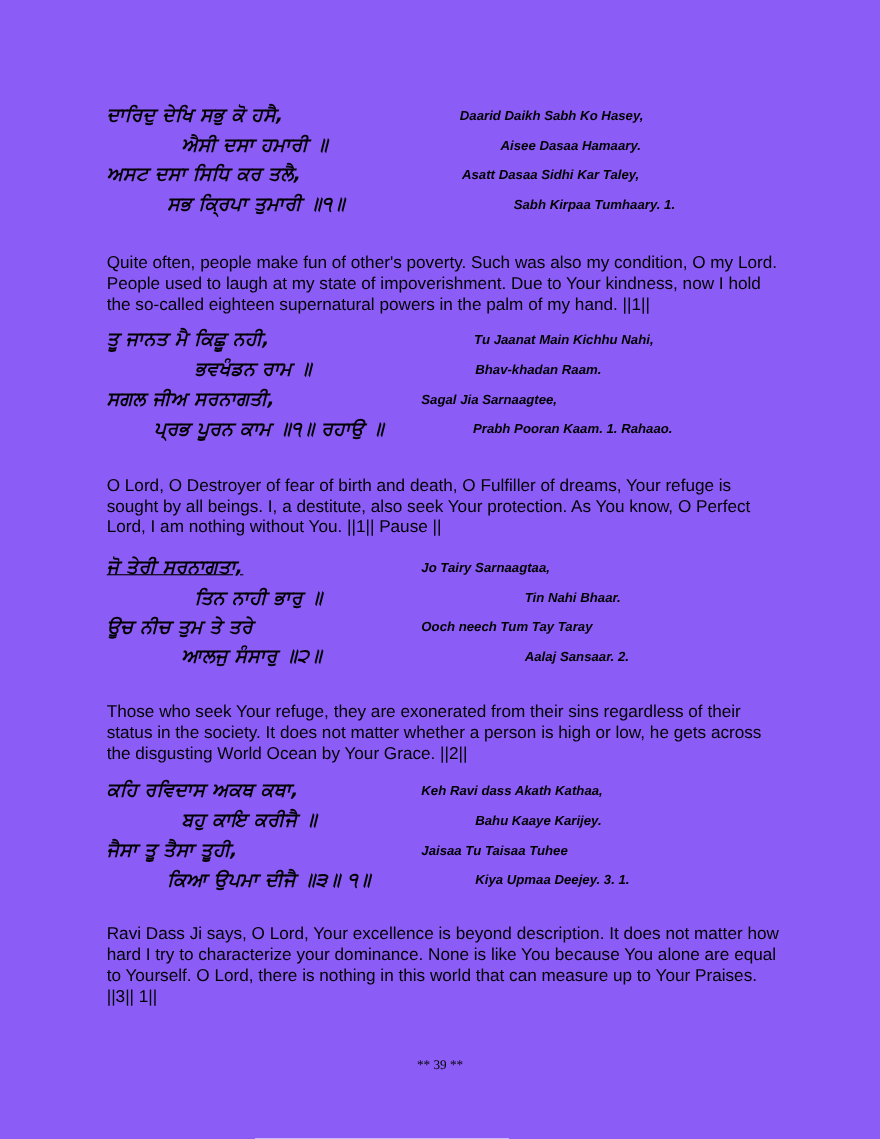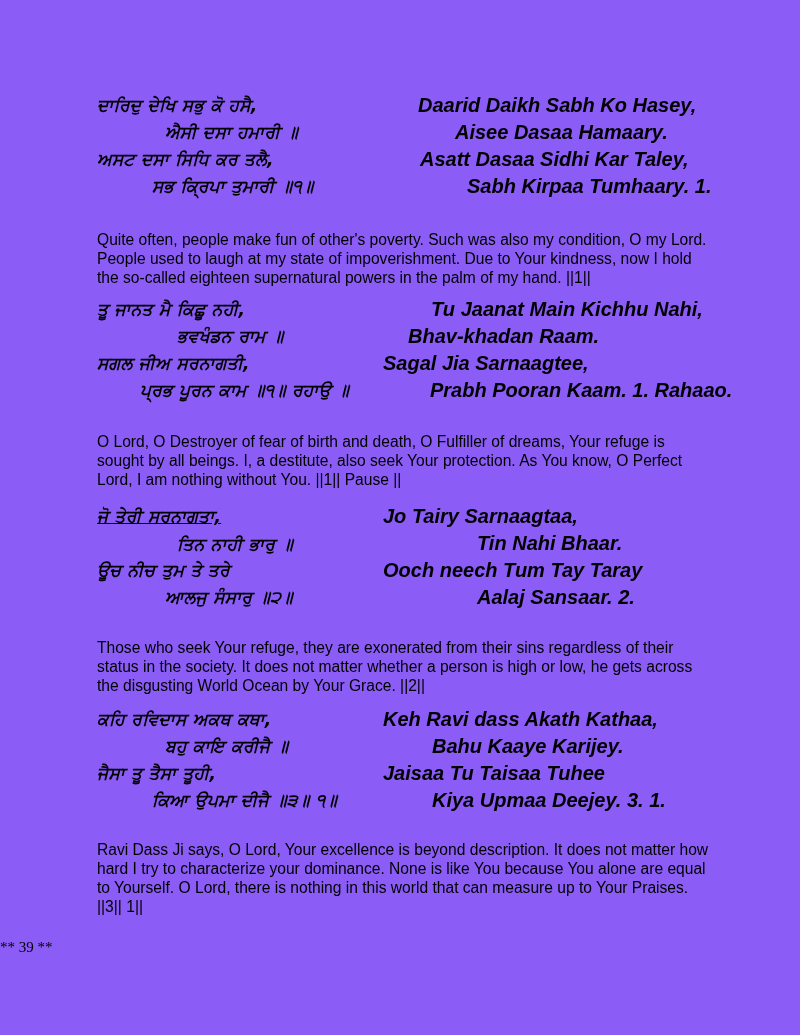--- a/index.html
+++ b/index.html
@@ -27,44 +27,44 @@
     line-height: 24px;
     white-space: nowrap;
     letter-spacing: 0.3px;
   }
   
   .t-line {
     position: absolute;
     font-family: "Liberation Sans", sans-serif;
     font-weight: bold;
     font-style: italic;
-    font-size: 20px;
+    font-size: 12px;
     line-height: 24px;
     white-space: nowrap;
   }
   
   .translation {
     position: absolute;
     left: 97px;
     width: 612px;
     margin: 0;
     font-family: "Liberation Sans", sans-serif;
     font-size: 15.6px;
     line-height: 19px;
     color: #000000;
   }
   
   .footer {
     position: absolute;
     left: 0;
-    top: 939px;
+    top: 961px;
     width: 800px;
-    text-align: left;
+    text-align: center;
     font-family: "Liberation Serif", serif;
-    font-size: 15px;
+    font-size: 12px;
     color: #000000;
   }
 </style>
 </head>
 <body>
 
 <div class="page">
 
   <div>
     <span class="g-line" style="left:97px;  top:93px;">ਦਾਰਿਦੁ ਦੇਖਿ ਸਭੁ ਕੋ ਹਸੈ,</span>
@@ -78,21 +78,21 @@
   </div>
 
   <p class="translation" style="top:230px;">Quite often, people make fun of other's poverty. Such was also my condition, O my Lord. People used to laugh at my state of impoverishment. Due to Your kindness, now I hold the so-called eighteen supernatural powers in the palm of my hand. ||1||</p>
 
   <div>
     <span class="g-line" style="left:97px;  top:297px;">ਤੂ ਜਾਨਤ ਮੈ ਕਿਛੂ ਨਹੀ,</span>
     <span class="g-line" style="left:177px; top:324px;">ਭਵਖੰਡਨ ਰਾਮ ॥</span>
     <span class="g-line" style="left:97px;  top:351px;">ਸਗਲ ਜੀਅ ਸਰਨਾਗਤੀ,</span>
     <span class="g-line" style="left:140px; top:378px;">ਪ੍ਰਭ ਪੂਰਨ ਕਾਮ ॥੧॥ ਰਹਾਉ ॥</span>
     <span class="t-line" style="left:383px; top:297px;margin-left:48px;">Tu Jaanat Main Kichhu Nahi,</span>
-    <span class="t-line" style="left:408px; top:324px;">Bhav-khadan Raam.</span>
+    <span class="t-line" style="left:432px; top:324px;">Bhav-khadan Raam.</span>
     <span class="t-line" style="left:383px; top:351px;">Sagal Jia Sarnaagtee,</span>
     <span class="t-line" style="left:430px; top:378px;">Prabh Pooran Kaam. 1. Rahaao.</span>
   </div>
 
   <p class="translation" style="top:432px;">O Lord, O Destroyer of fear of birth and death, O Fulfiller of dreams, Your refuge is sought by all beings. I, a destitute, also seek Your protection. As You know, O Perfect Lord, I am nothing without You. ||1|| Pause ||</p>
 
   <div>
     <span class="g-line" style="left:97px;  top:504px;text-decoration:underline;">ਜੋ ਤੇਰੀ ਸਰਨਾਗਤਾ,</span>
     <span class="g-line" style="left:177px; top:532px;">ਤਿਨ ਨਾਹੀ ਭਾਰੁ ॥</span>
     <span class="g-line" style="left:97px;  top:558px;">ਊਚ ਨੀਚ ਤੁਮ ਤੇ ਤਰੇ</span>

